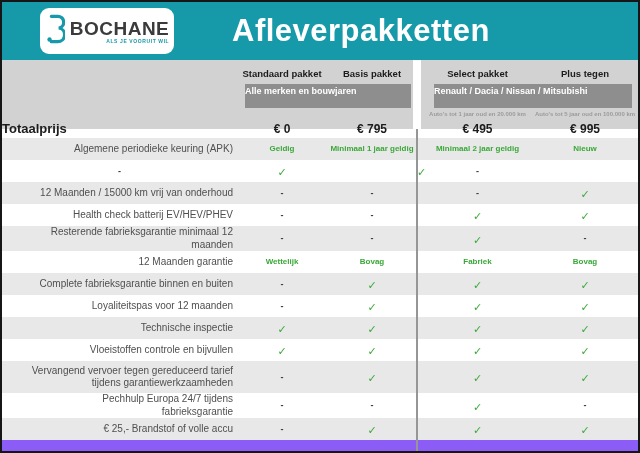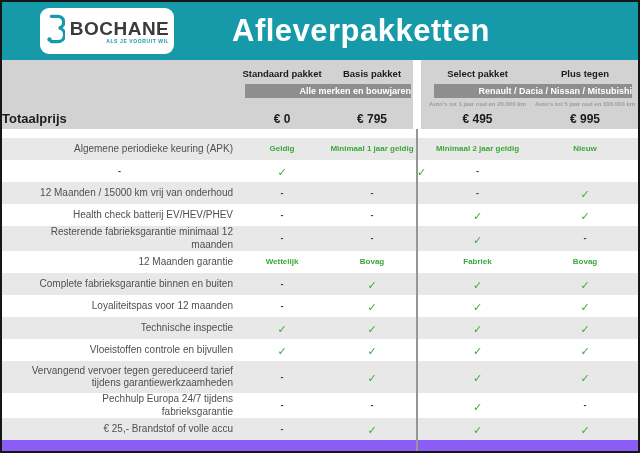--- a/index.html
+++ b/index.html
@@ -30,22 +30,22 @@
     position:absolute;left:230px;right:4px;top:50%;transform:translateY(-50%);
     text-align:left;color:#fff;font-size:31px;font-weight:800;letter-spacing:.5px;
   }
   
   .grid{display:grid;grid-template-columns:235px 90px 90px 8px 105px 110px;}
   
   .band{position:relative;background:var(--band);height:69px;padding-top:8px;box-sizing:border-box;}
   .band-split{position:absolute;left:411px;top:0;width:8px;height:69px;background:#fff;}
   .col-head{font-size:9.5px;font-weight:bold;color:var(--ink);text-align:center;height:14px;line-height:12px;}
   .badge{
-    background:var(--badge);color:#fff;font-size:9px;font-weight:bold;text-align:right;
-    height:14px;line-height:14px;margin:2px 6px 0 8px;
+    background:var(--badge);color:#fff;font-size:9px;font-weight:bold;text-align:left;
+    height:24px;line-height:14px;margin:2px 6px 0 8px;
   }
   .badge.b1{grid-column:2/4;}
   .badge.b2{grid-column:5/7;margin:2px 8px 0 9px;}
   .note{font-size:6px;font-weight:bold;color:#9b9b9b;text-align:center;height:11px;line-height:12px;}
   .note.n1{grid-column:5;}
   .note.n2{grid-column:6;}
   .totals{margin-top:1px;}
   .total-label{font-size:13px;font-weight:bold;color:var(--ink);line-height:18px;}
   .price{font-size:12px;font-weight:bold;color:var(--ink);text-align:center;line-height:18px;}
   

